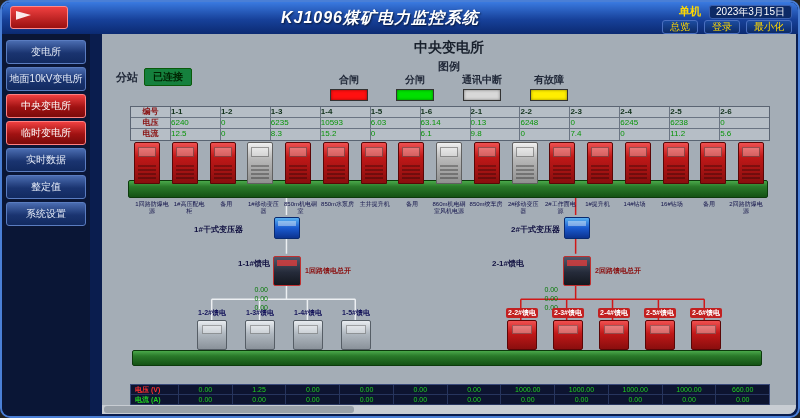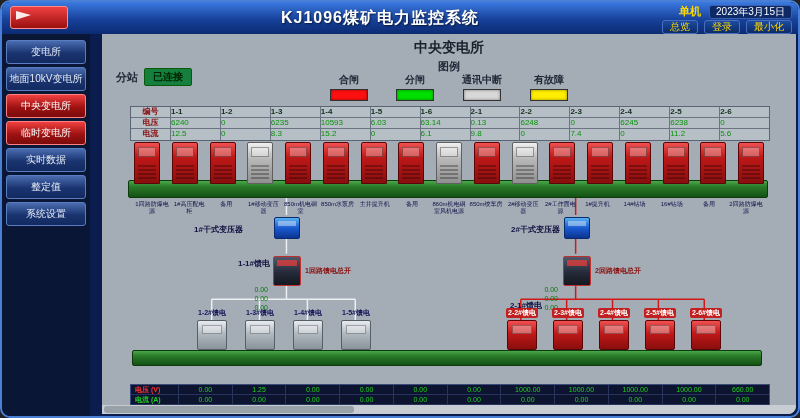--- a/index.html
+++ b/index.html
@@ -13,21 +13,21 @@
   .header { position:absolute; left:0; top:0; right:0; height:32px;
             background:linear-gradient(180deg,#3a7ae0 0%,#17419a 55%,#0b2a72 100%);
             border-radius:8px 8px 0 0; }
   .logo { position:absolute; left:8px; top:4px; width:58px; height:23px;
           background:linear-gradient(180deg,#f04040,#9a1010); border:1px solid #ff8a8a; border-radius:3px; }
   .logo-flag { position:absolute; left:5px; top:4px; width:15px; height:14px;
                background:#fff; clip-path:polygon(0 0,100% 28%,0 62%,0 100%,0 0); opacity:.9; }
   .logo-flag:after { content:""; position:absolute; }
   .title { position:absolute; left:150px; right:190px; top:6px; text-align:center;
            color:#ffffff; font-size:16px; font-weight:bold; letter-spacing:1px;
-           text-shadow:1px 1px 2px rgba(0,0,0,.6); white-space:nowrap; }
+           text-shadow:1px 1px 2px rgba(0,0,0,.6); white-space:nowrap;font-style:italic; }
   .hdr-right { position:absolute; right:6px; top:2px; width:180px; }
   .hdr-line1 { display:flex; justify-content:flex-end; align-items:center; gap:8px; height:15px; }
   .mode { color:#ffd800; font-size:11px; font-weight:bold; }
   .date-pill { background:#0d2a66; border:1px solid #3a5fae; color:#fff; font-size:10px;
                padding:0 6px; height:14px; line-height:12px; border-radius:3px; }
   .hdr-line2 { display:flex; justify-content:flex-end; gap:6px; margin-top:1px; }
   .hdr-btn { background:linear-gradient(180deg,#1c4ca0,#0c2a66); border:1px solid #4a6fc0;
              color:#ffd800; font-size:10px; padding:0 7px; height:14px; line-height:12px;
              border-radius:3px; cursor:pointer; }
 
@@ -104,21 +104,21 @@
   #tx1-label { left:92px; top:190px; width:76px; text-align:left; }
   #tx2-label { left:382px; top:190px; width:76px; text-align:right; }
 
   .feeder-main { position:absolute; width:28px; height:30px; z-index:3; cursor:pointer; border-radius:2px;
                  background:linear-gradient(180deg,#50586a 0%,#252b3a 55%,#14181f 100%); border:1px solid #c03030; }
   .feeder-main:before { content:""; position:absolute; left:3px; right:3px; top:3px; height:6px;
                         background:rgba(220,60,60,.8); }
   #fm1 { left:171px; top:222px; } #fm2 { left:461px; top:222px; }
   .fm-label { position:absolute; font-size:8px; font-weight:bold; color:#101040; z-index:3; white-space:nowrap; }
   #fm1-label { left:100px; top:224px; width:68px; text-align:right; }
-  #fm2-label { left:390px; top:224px; width:68px; text-align:center;margin-top:42px; }
+  #fm2-label { left:390px; top:224px; width:68px; text-align:left; }
   .fm-breaker { position:absolute; font-size:7px; color:#8a1010; font-weight:bold; z-index:3; width:64px; line-height:1.2; }
   #fm1-breaker { left:203px; top:233px; }
   #fm2-breaker { left:493px; top:233px; }
   .fm-values { position:absolute; z-index:3; text-align:right; width:30px; }
   .fm-val { font-size:7px; color:#067a06; line-height:1.25; }
   #fm1-values { left:136px; top:252px; }
   #fm2-values { left:426px; top:252px; }
 
   
   .feeder-group { position:absolute; display:flex; z-index:3; }

